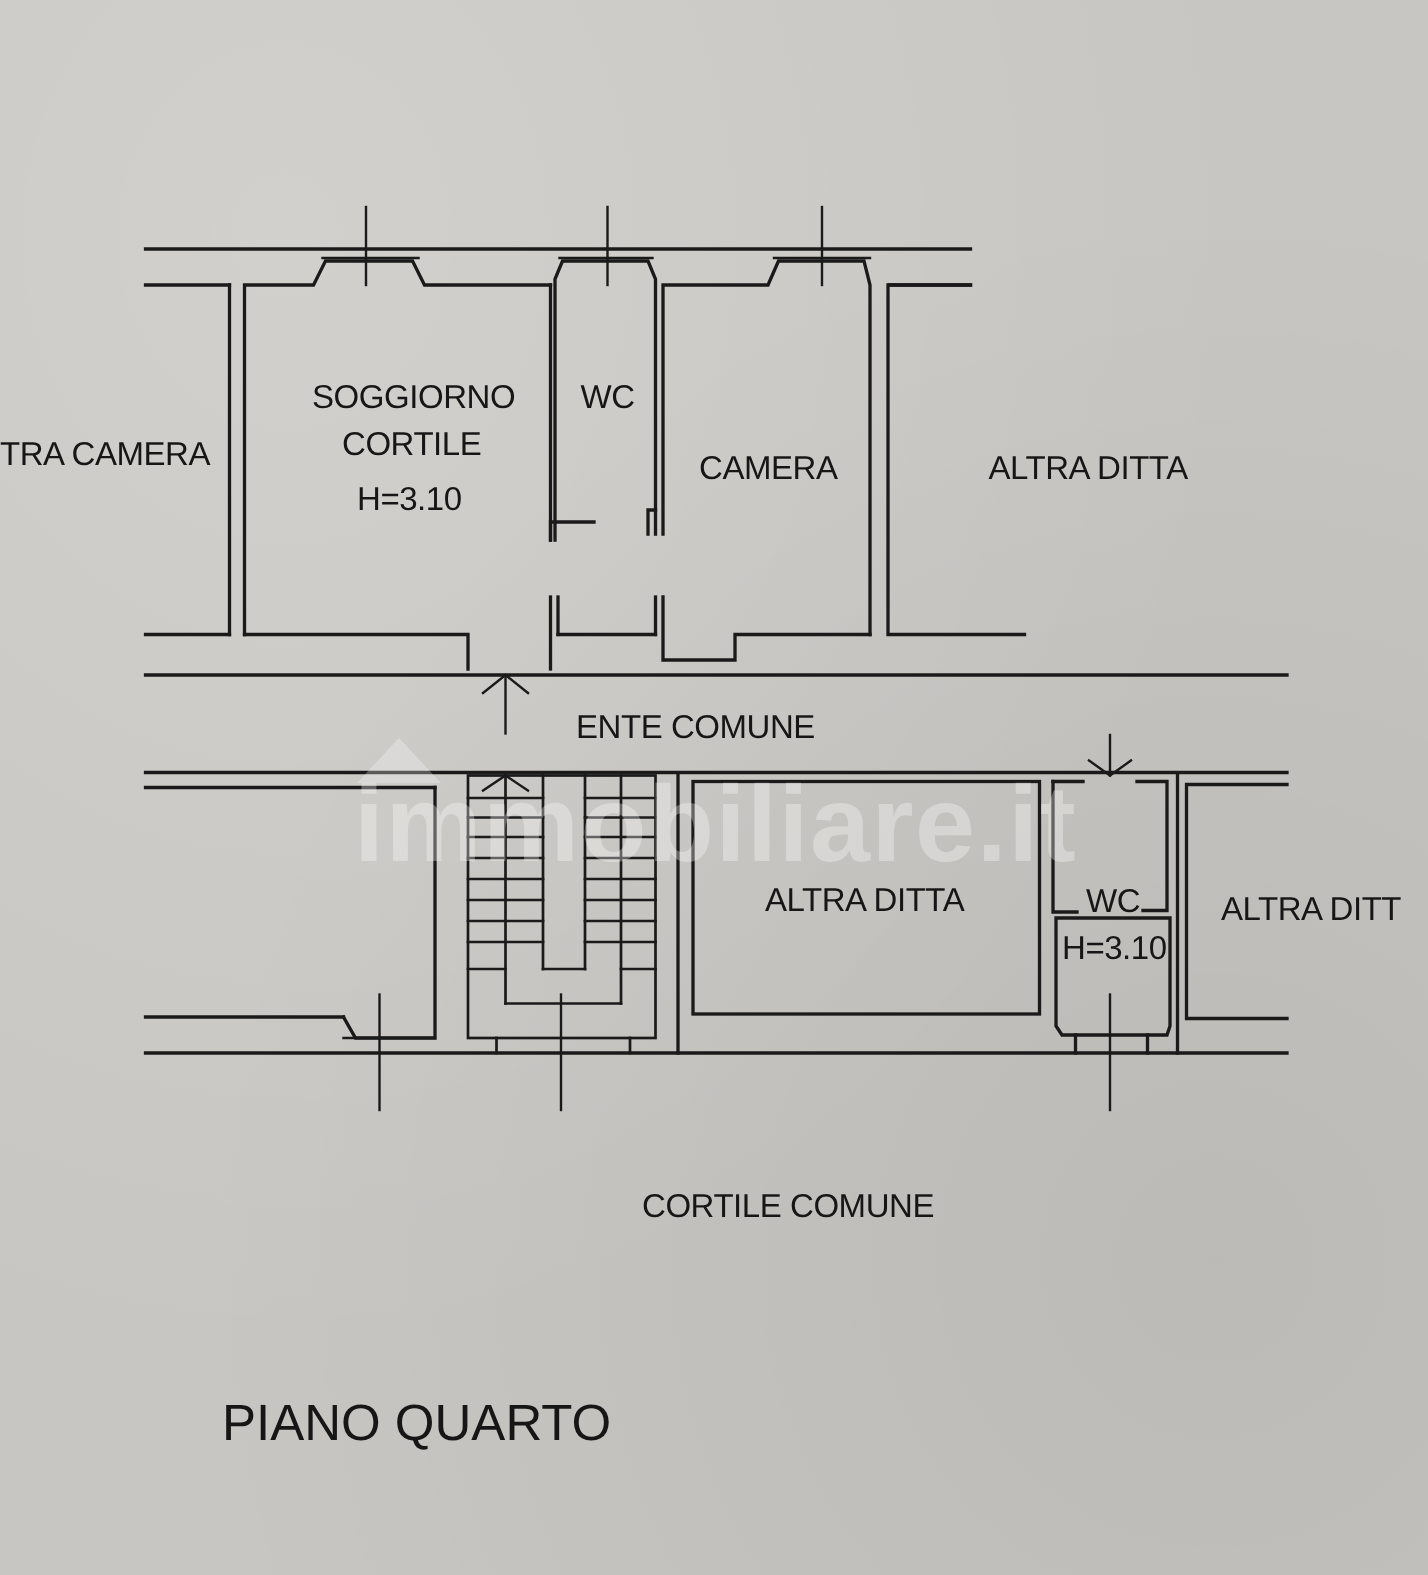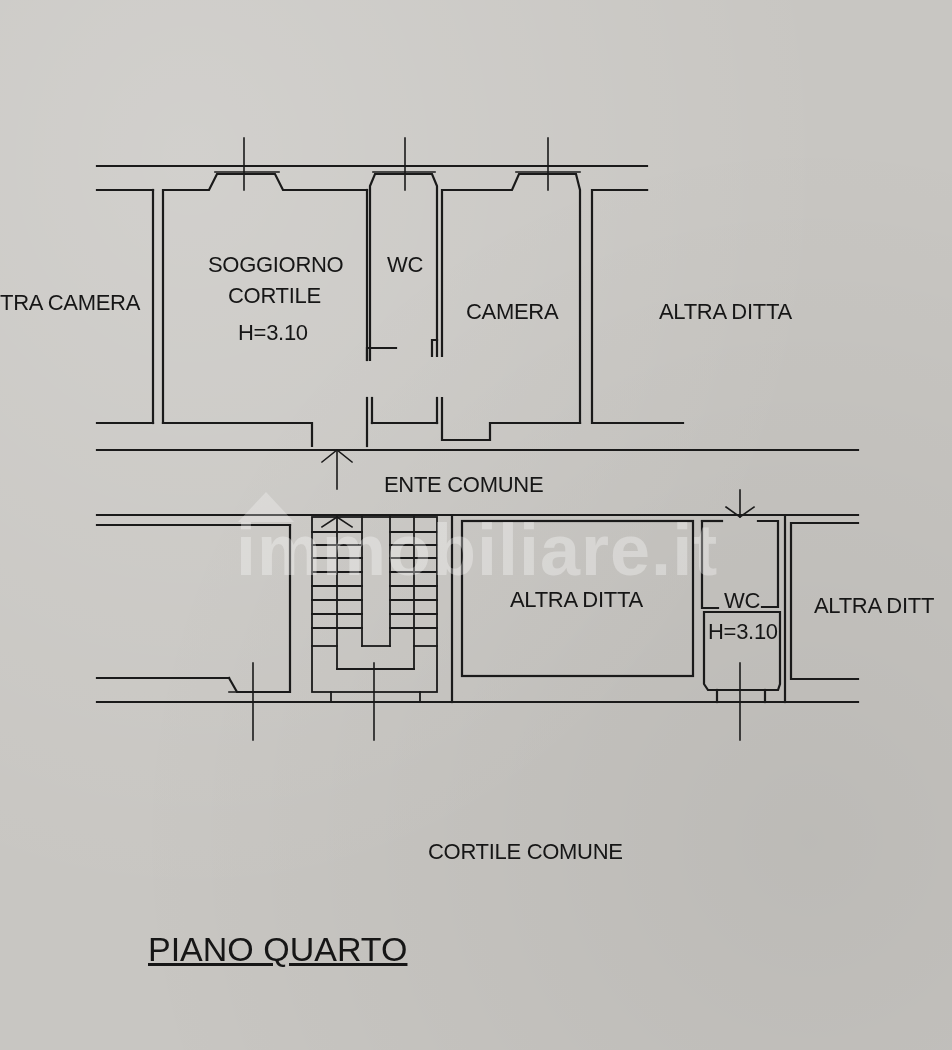--- a/index.html
+++ b/index.html
@@ -181,14 +181,14 @@
 <div class="lbl room" style="left:238px; top:322px;">H=3.10</div>
 <div class="lbl room" style="left:387px; top:254px;">WC</div>
 <div class="lbl room" style="left:466px; top:301px;text-align:center;">CAMERA</div>
 <div class="lbl room" style="left:0px; top:292px;">TRA CAMERA</div>
 <div class="lbl room" style="left:659px; top:301px;">ALTRA DITTA</div>
 <div class="lbl room" style="left:384px; top:474px;text-align:center;">ENTE COMUNE</div>
 <div class="lbl room" style="left:510px; top:589px;">ALTRA DITTA</div>
 <div class="lbl room" style="left:724px; top:590px;">WC</div>
 <div class="lbl room" style="left:708px; top:621px;">H=3.10</div>
 <div class="lbl room" style="left:814px; top:595px;">ALTRA DITT</div>
-<div class="lbl room" style="left:428px; top:793px;margin-top:48px;">CORTILE COMUNE</div>
-<div class="lbl title" style="left:148px; top:932px;text-decoration:underline;">PIANO QUARTO</div>
+<div class="lbl room" style="left:428px; top:793px;">CORTILE COMUNE</div>
+<div class="lbl title" style="left:148px; top:932px;">PIANO QUARTO</div>
 
 </body></html>

